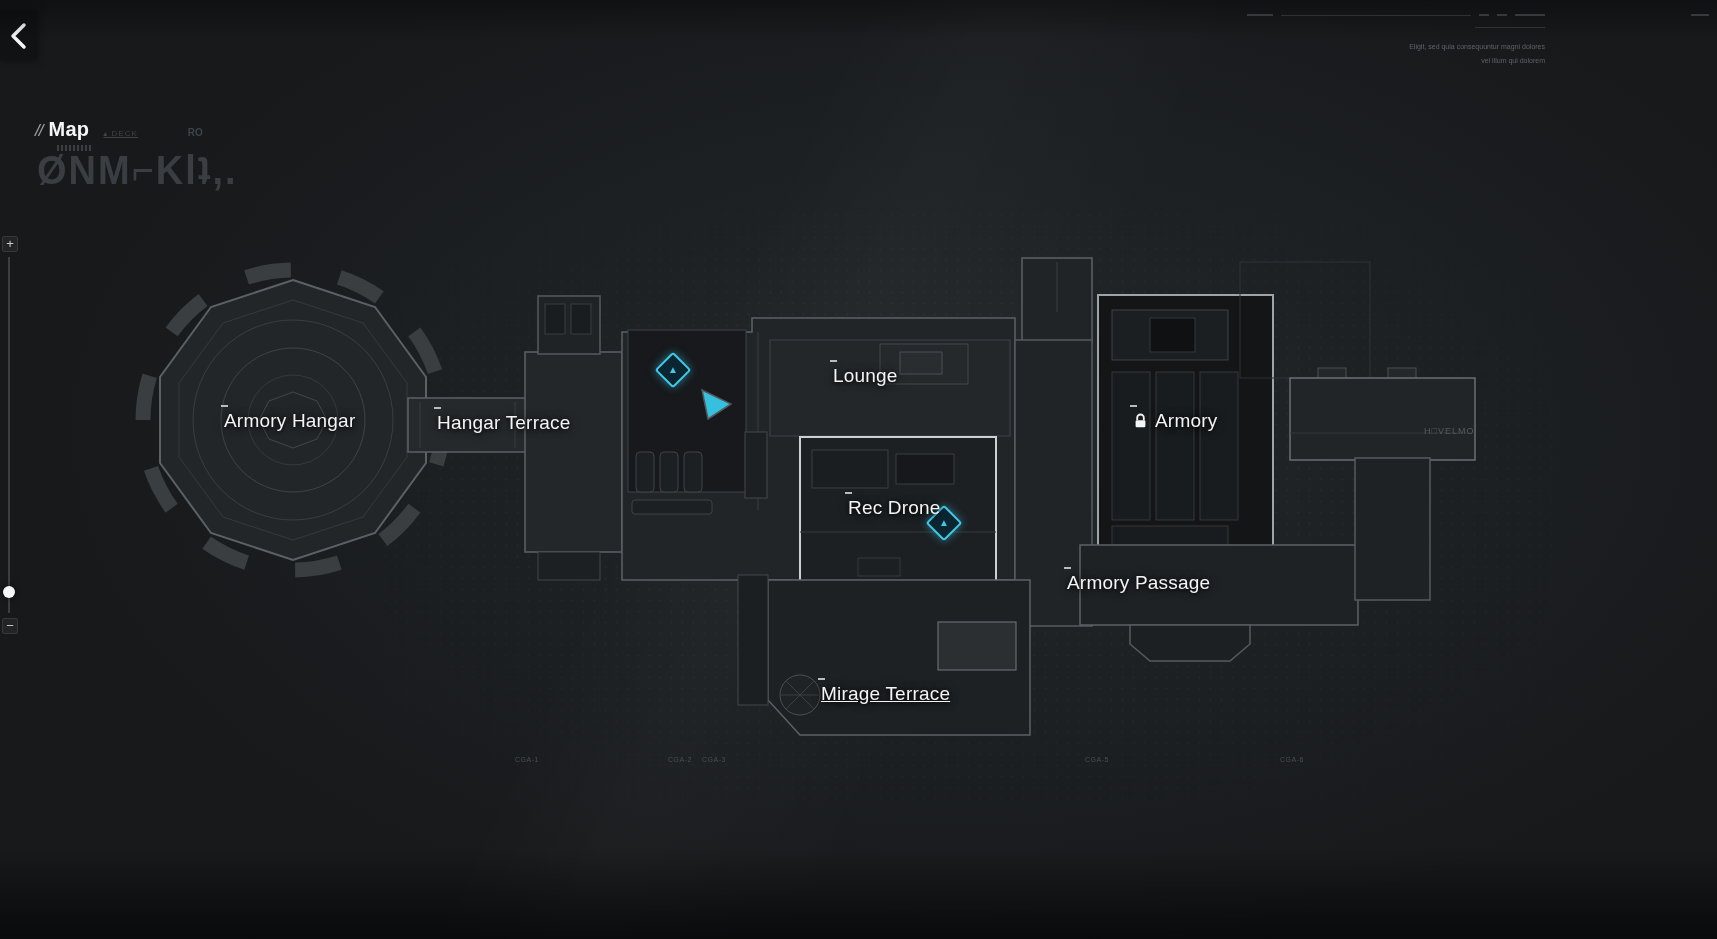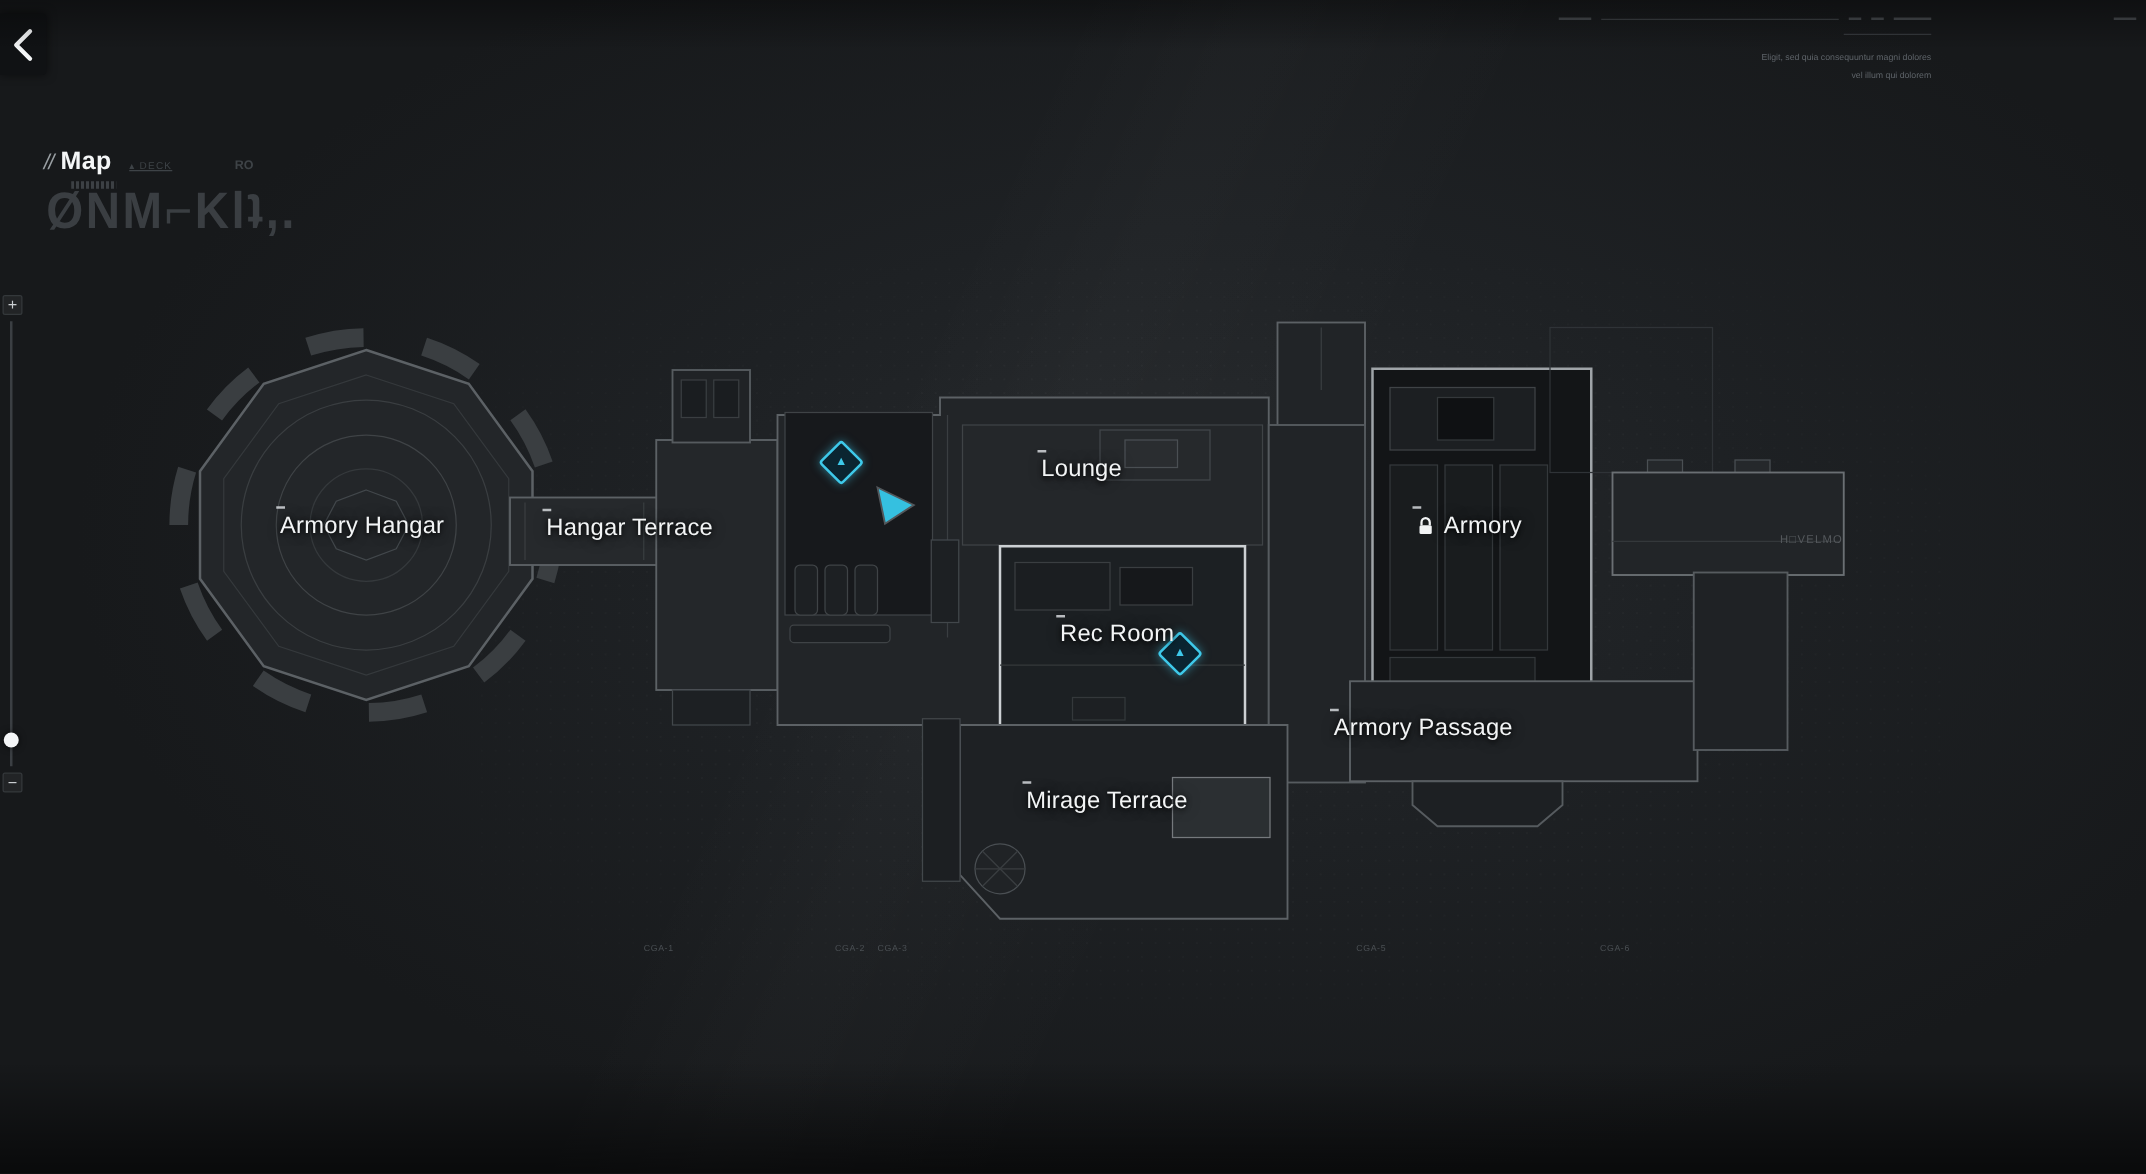--- a/index.html
+++ b/index.html
@@ -202,32 +202,32 @@
 <div class="waypoint" style="left:660px;top:357px;">
   <span>▲</span>
 </div>
 <div class="waypoint" style="left:931px;top:510px;">
   <span>▲</span>
 </div>
 
 <div class="room-label" style="left:224px;top:410px;">Armory Hangar</div>
 <div class="room-label" style="left:437px;top:412px;">Hangar Terrace</div>
 <div class="room-label" style="left:793px;top:365px;margin-left:40px;">Lounge</div>
-<div class="room-label" style="left:848px;top:497px;">Rec Room</div>
+<div class="room-label" style="left:848px;top:497px;">Rec Drone</div>
 <div class="room-label label-with-icon" style="left:1133px;top:410px;">
   <span style="display:inline-flex;">
     <svg width="15" height="16" viewBox="0 0 15 16" xmlns="http://www.w3.org/2000/svg">
       <path d="M4.2 7.2 V4.8 a3.3 3.3 0 0 1 6.6 0 V7.2" fill="none" stroke="#f2f4f5" stroke-width="1.8"></path>
       <rect x="2.6" y="7.2" width="9.8" height="7" rx="1.2" fill="#f2f4f5"></rect>
     </svg>
   </span>
   <span>Armory</span>
 </div>
 <div class="room-label" style="left:1067px;top:572px;">Armory Passage</div>
-<div class="room-label" style="left:821px;top:630px;">Mirage Terrace</div>
+<div class="room-label" style="left:821px;top:683px;text-decoration:underline;">Mirage Terrace</div>
 
 <div class="back-button">
   <span style="display:flex;">
     <svg width="22" height="30" viewBox="0 0 22 30" xmlns="http://www.w3.org/2000/svg">
       <polyline points="16,4 5,15 16,26" fill="none" stroke="#f4f6f7" stroke-width="3.5" stroke-linecap="round" stroke-linejoin="round"></polyline>
     </svg>
   </span>
 </div>
 
 <div class="header">

